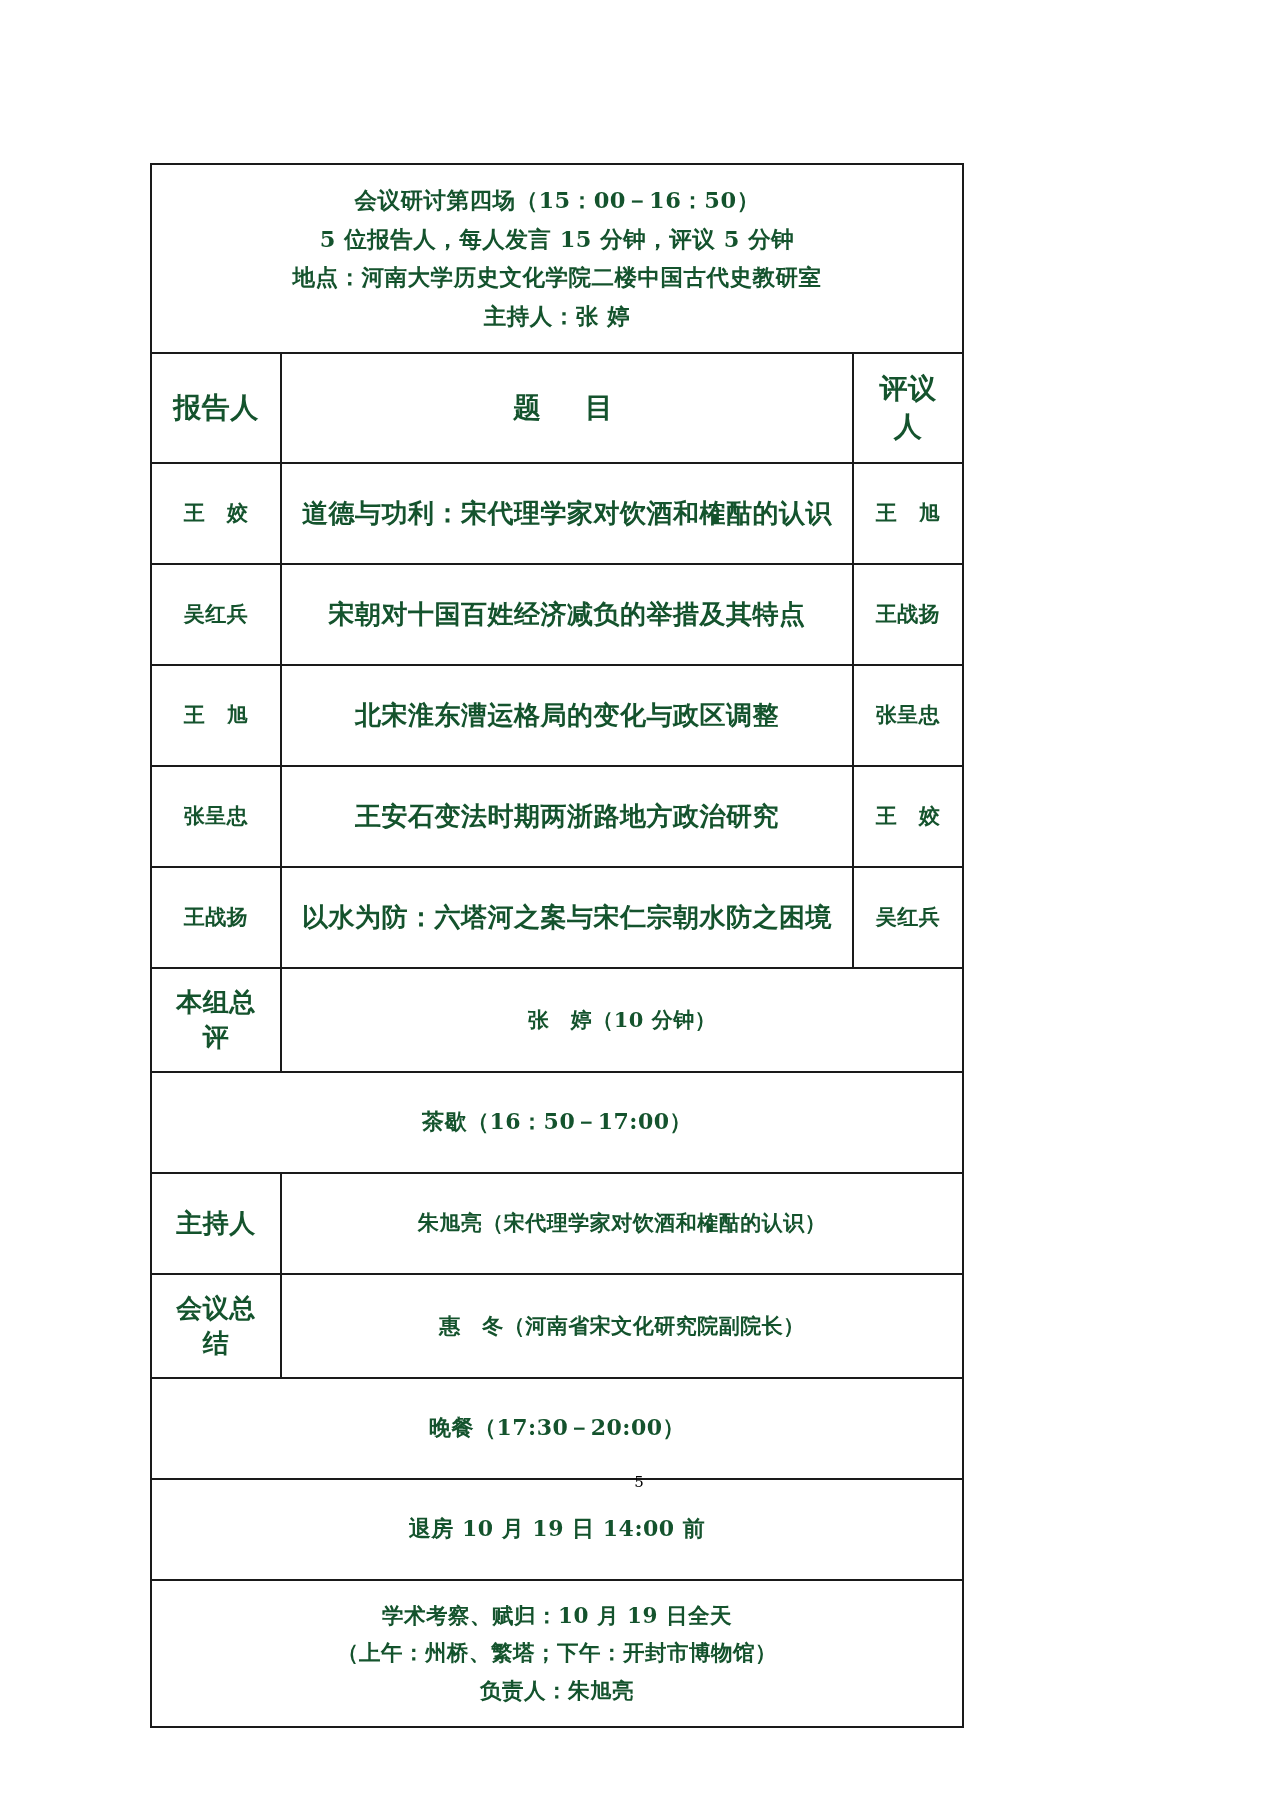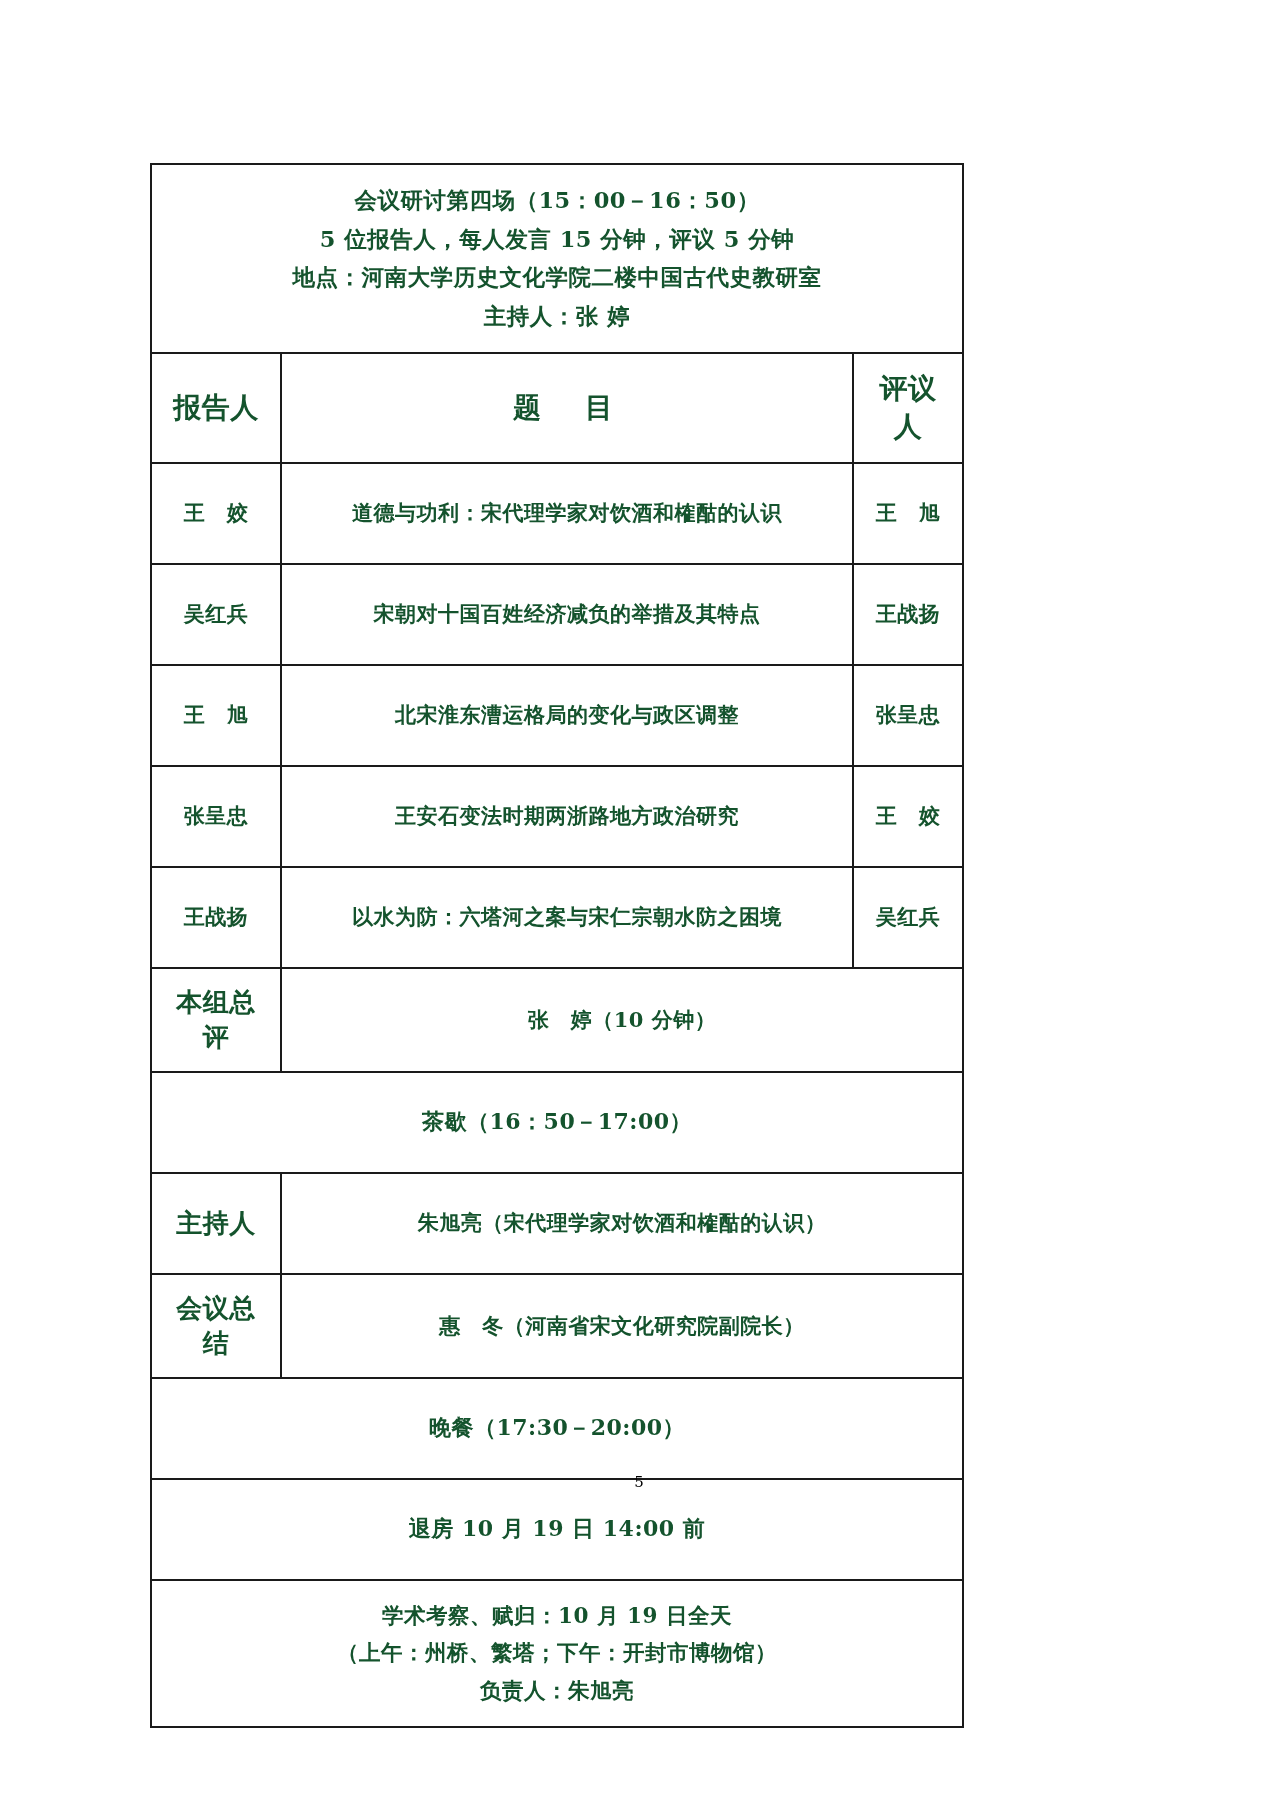--- a/index.html
+++ b/index.html
@@ -58,21 +58,21 @@
   }
   .row-cell {
     height: 67px;
     font-size: 21px;
     border-radius: 9px;
   }
   .name-cell {
     letter-spacing: 1px;
   }
   .topic-cell {
-    font-size: 21px;
+    font-size: 26px;
     letter-spacing: 0.5px;
     padding: 0 10px;
   }
   .summary-label {
     font-size: 26px;
     letter-spacing: 1px;
   }
   .wide-center {
     height: 67px;
     font-size: 21px;

